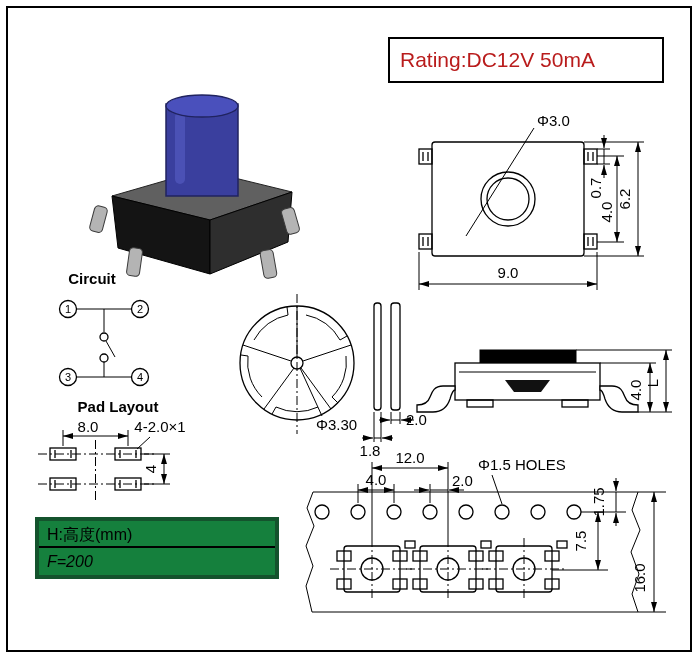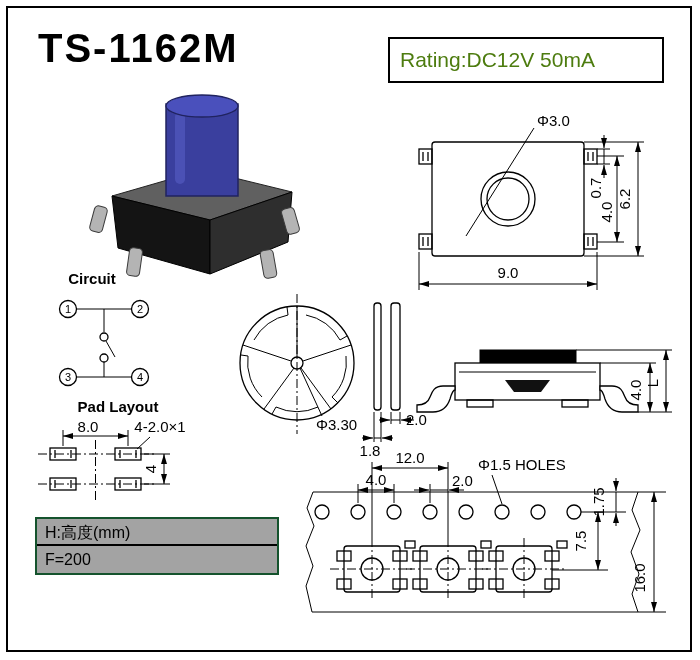--- a/index.html
+++ b/index.html
@@ -1,40 +1,39 @@
 <!DOCTYPE html>
 <html><head>
 <meta charset="utf-8">
 <style>
   * { margin:0; padding:0; box-sizing:border-box; }
   html,body { width:700px; height:660px; background:#fff; font-family:"Liberation Sans",sans-serif; }
   .page { position:relative; width:700px; height:660px; background:#fff; overflow:hidden; }
   .frame { position:absolute; left:6px; top:6px; width:686px; height:646px; border:2px solid #000; }
   .title { position:absolute; left:38px; top:26px; font-size:40px; font-weight:bold; letter-spacing:2px; color:#000; }
   .rating-box { position:absolute; left:388px; top:37px; width:276px; height:46px; border:2px solid #000;
-                display:flex; align-items:center; padding-left:10px; font-size:21px; color:#4d7c0f; }
+                display:flex; align-items:center; padding-left:10px; font-size:21px; color:#b91c1c; }
   svg.draw { position:absolute; left:0; top:0; }
   svg text { font-family:"Liberation Sans",sans-serif; font-size:15px; fill:#000; }
   svg text.lbl { font-weight:bold; }
   svg text.small { font-size:11px; }
   .s  { stroke:#000; fill:none; stroke-width:1.3; }
   .sf { stroke:#000; fill:#fff; stroke-width:1.3; }
   .d  { stroke:#000; fill:none; stroke-width:1; }
   .cl { stroke:#000; fill:none; stroke-width:1; stroke-dasharray:9 3 2 3; }
-  .spec { position:absolute; left:35px; top:517px; width:244px; border:2px solid #14532d; background:#a3a3a3; }
+  .spec { position:absolute; left:35px; top:517px; width:244px; border:4px solid #14532d; background:#15803d; }
   .spec .row { height:27px; line-height:27px; padding-left:8px; font-size:16px; border-bottom:2px solid #000; color:#000; white-space:nowrap; }
-  .spec .row:last-child { border-bottom:none; }
+  .spec .row:last-child { border-bottom:none;font-style:italic; }
 </style>
 </head>
 <body>
 
 <div class="page">
   <div class="frame"></div>
 
-  <div class="title">TS-1162M</div>
   <div class="rating-box">
     <span>Rating:DC12V 50mA</span>
   </div>
 
   <svg class="draw" width="700" height="660" viewBox="0 0 700 660">
     <defs>
       <marker id="arr" refX="10" refY="4" markerWidth="11" markerHeight="9" orient="auto-start-reverse" markerUnits="userSpaceOnUse">
         <path d="M0,1 L10,4 L0,7 Z" fill="#000"></path>
       </marker>
     </defs>

